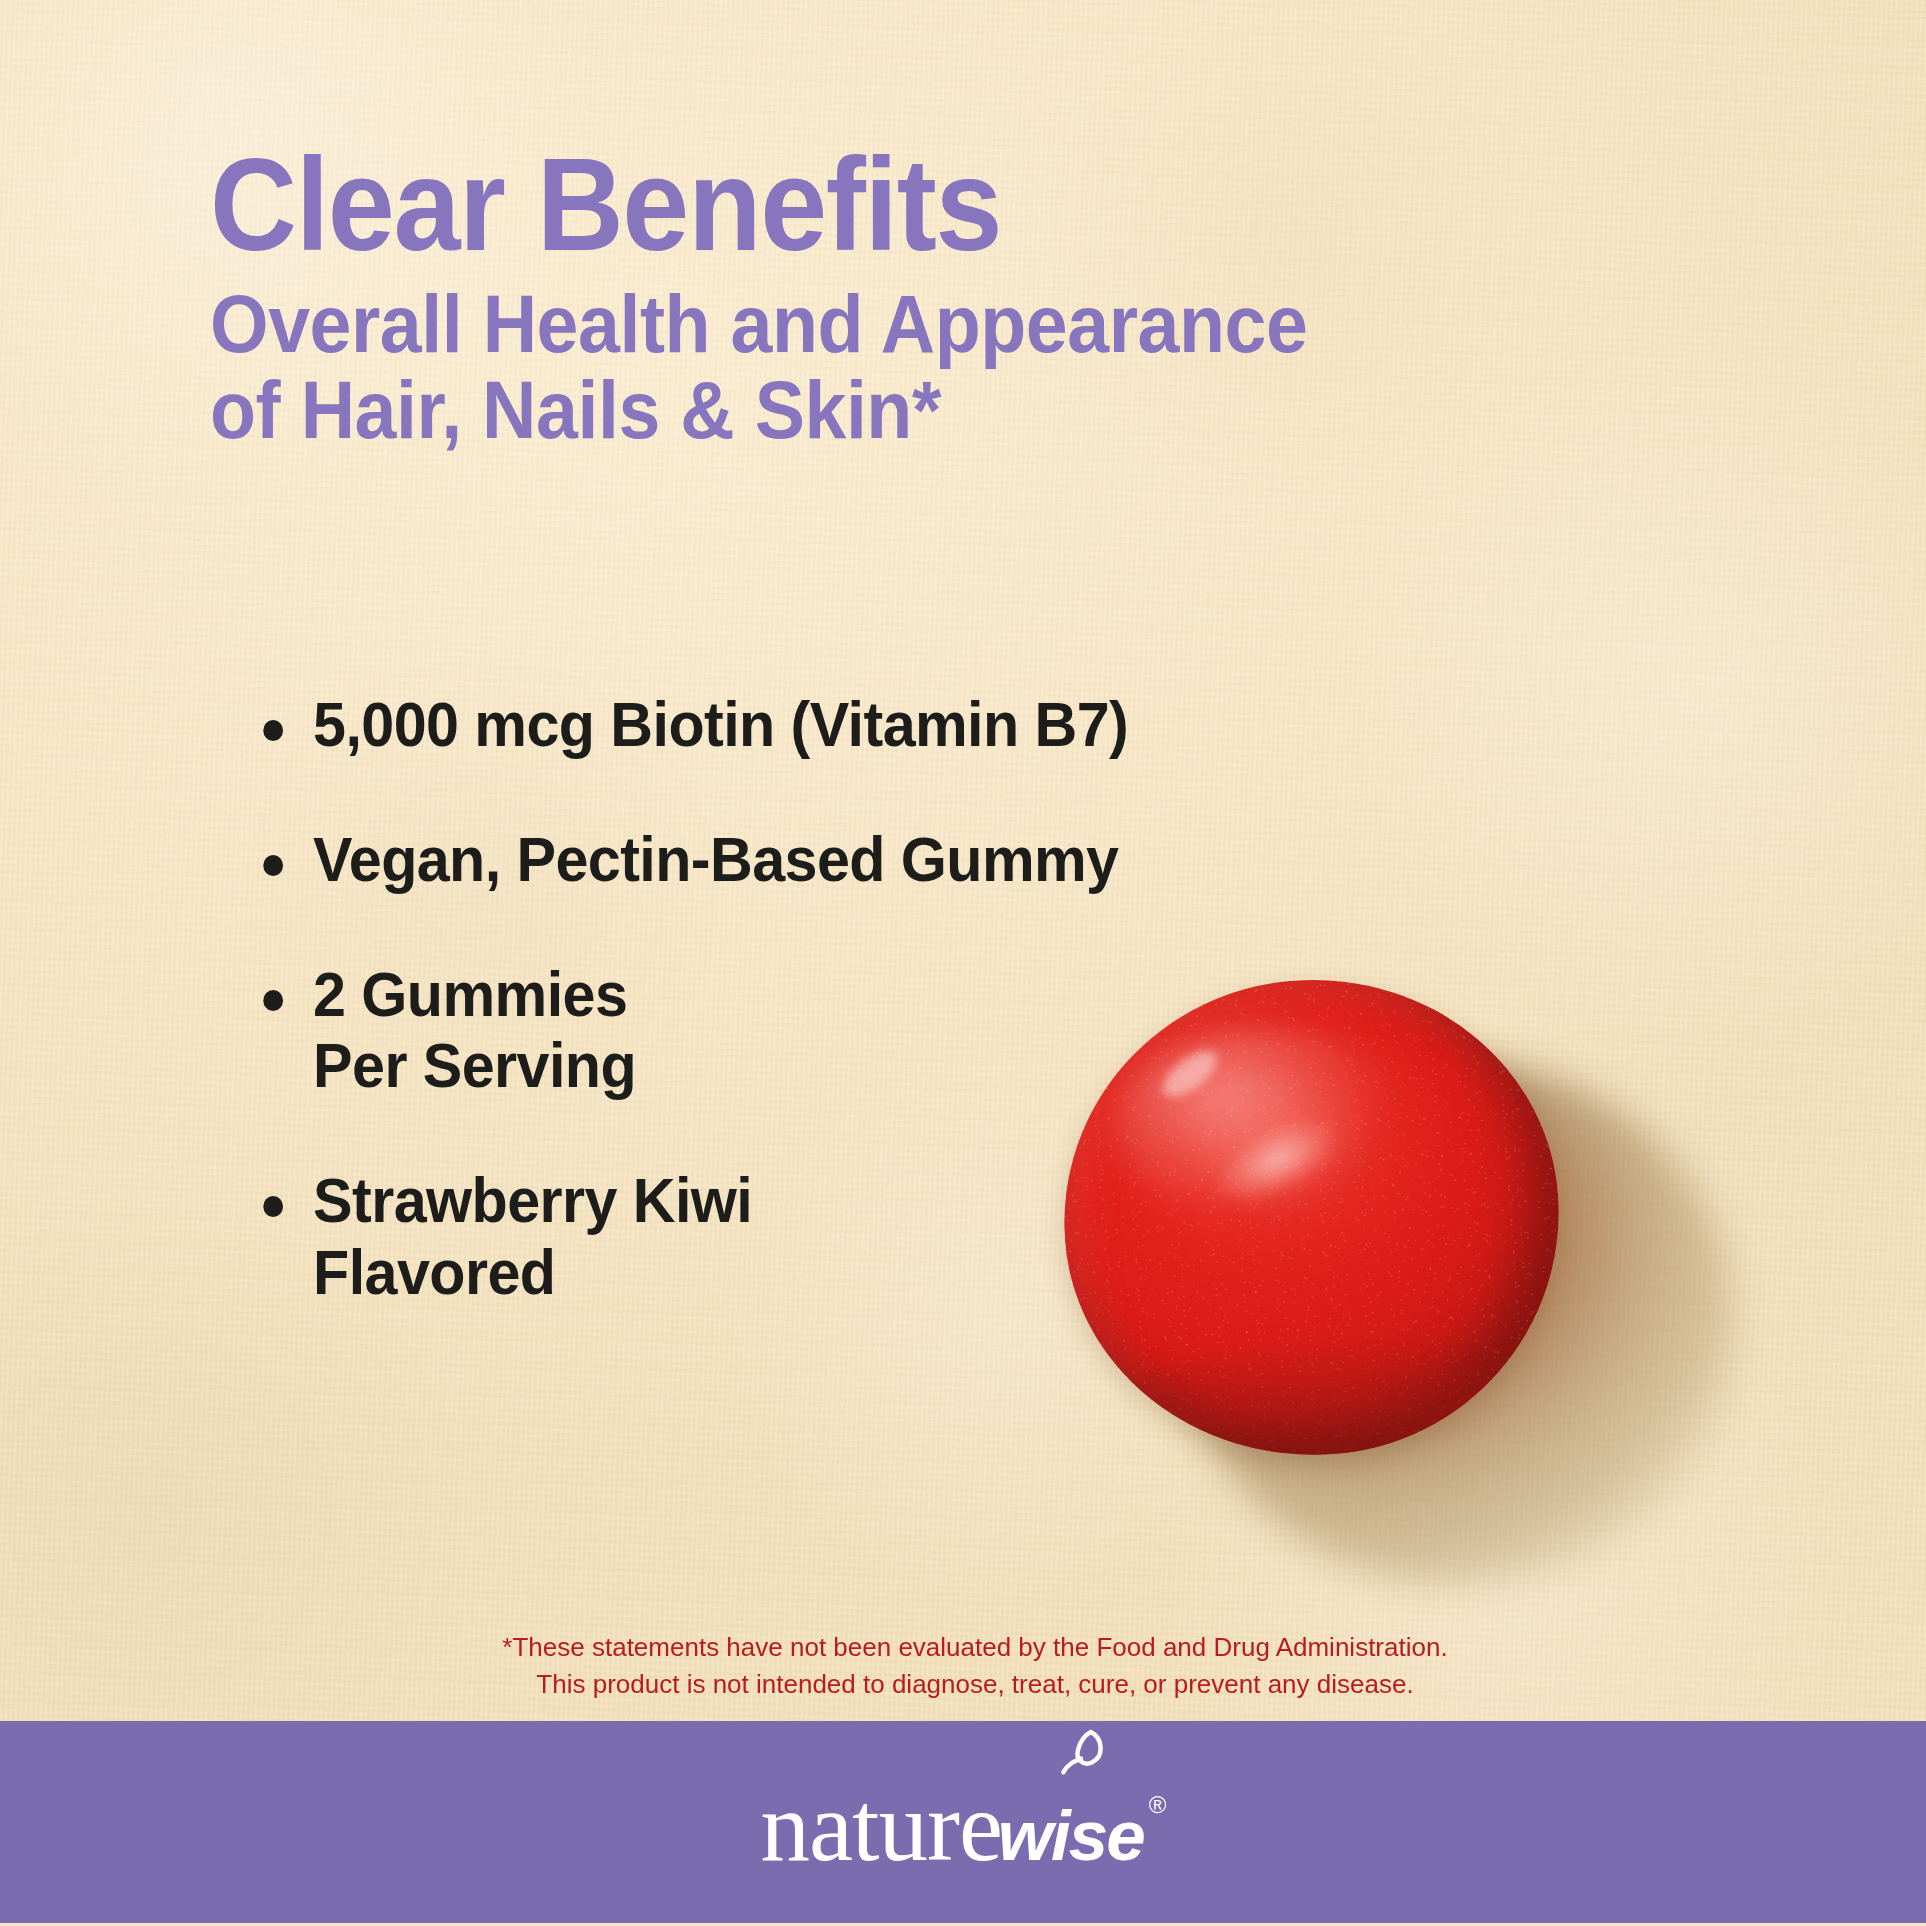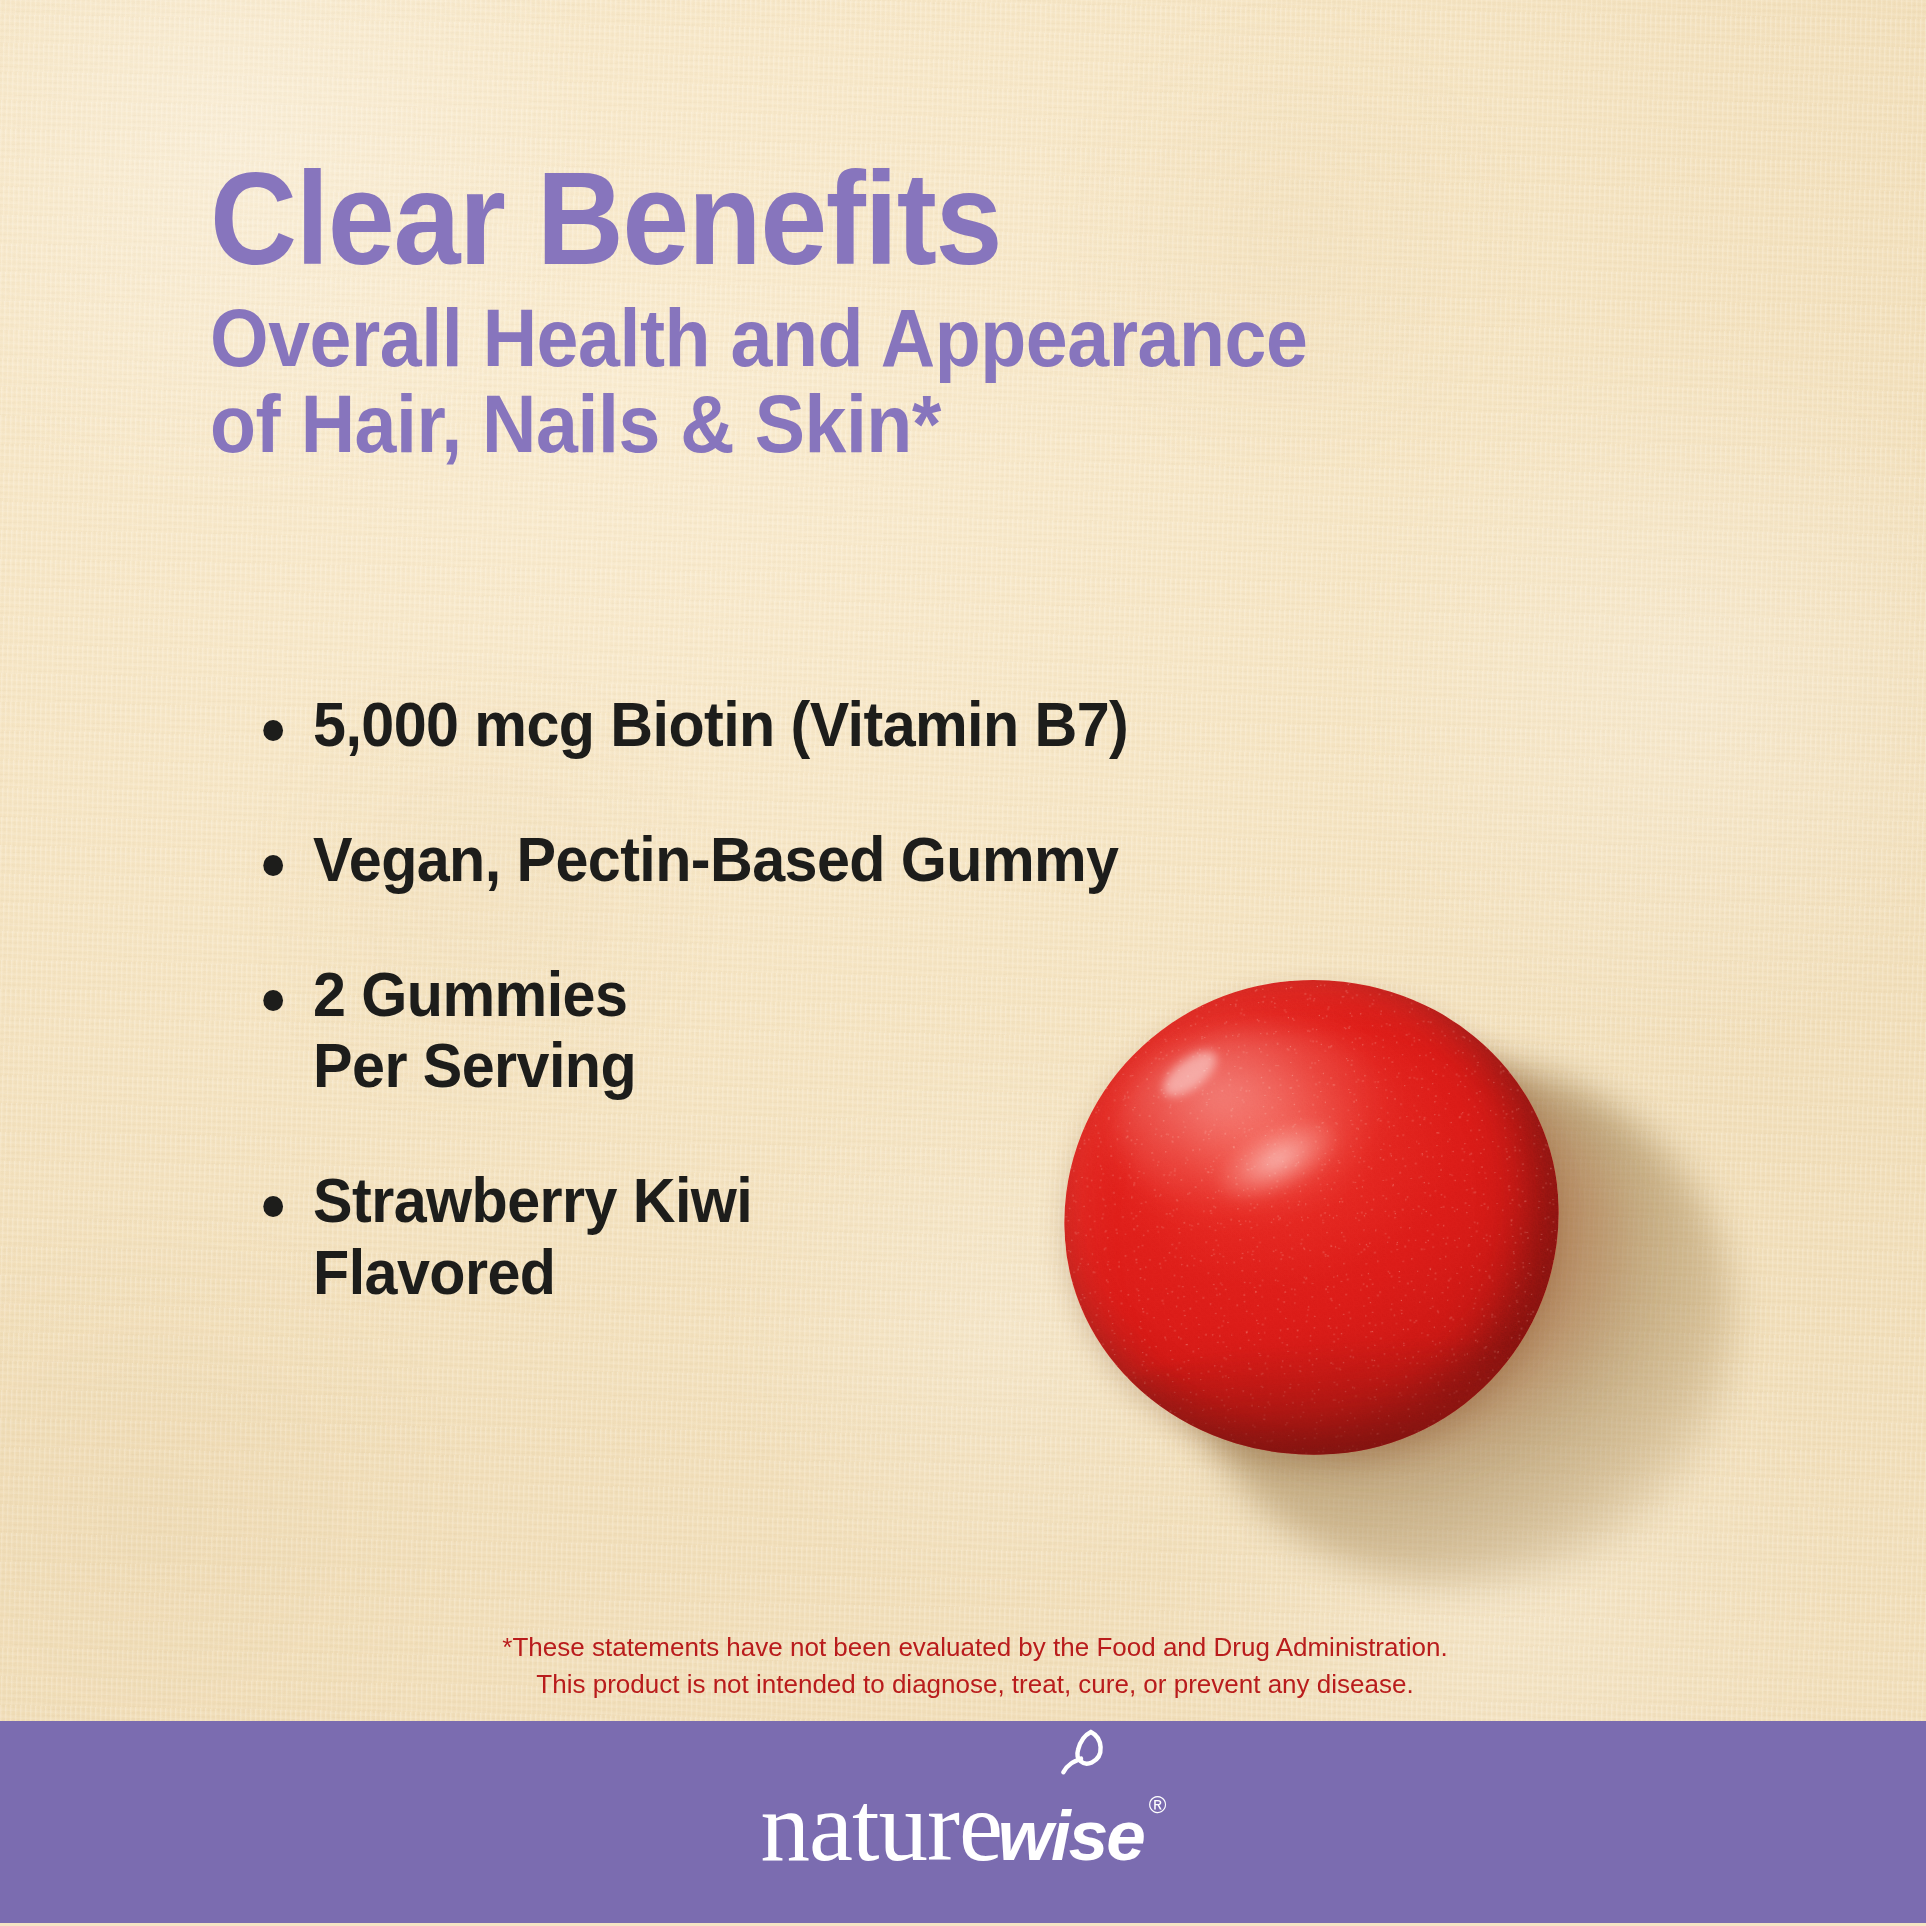--- a/index.html
+++ b/index.html
@@ -50,21 +50,21 @@
       radial-gradient(circle at 52% 77%, rgba(255,255,255,.32) 0%, rgba(255,255,255,0) 17%),
       radial-gradient(circle at 8%  88%, rgba(186,148,88,.09) 0%, rgba(255,255,255,0) 14%),
       radial-gradient(circle at 78% 92%, rgba(255,255,255,.30) 0%, rgba(255,255,255,0) 16%);
     pointer-events: none;
   }
 
   
   .headline-block {
     position: absolute;
     left: 210px;
-    top: 156px;
+    top: 142px;
     width: 1426px;
   }
   .headline {
     margin: 0;
     font-size: 131px;
     line-height: 0.96;
     font-weight: 700;
     letter-spacing: -1.5px;
     color: #8775bd;
     font-family: "Liberation Sans Narrow", "Liberation Sans", sans-serif;

